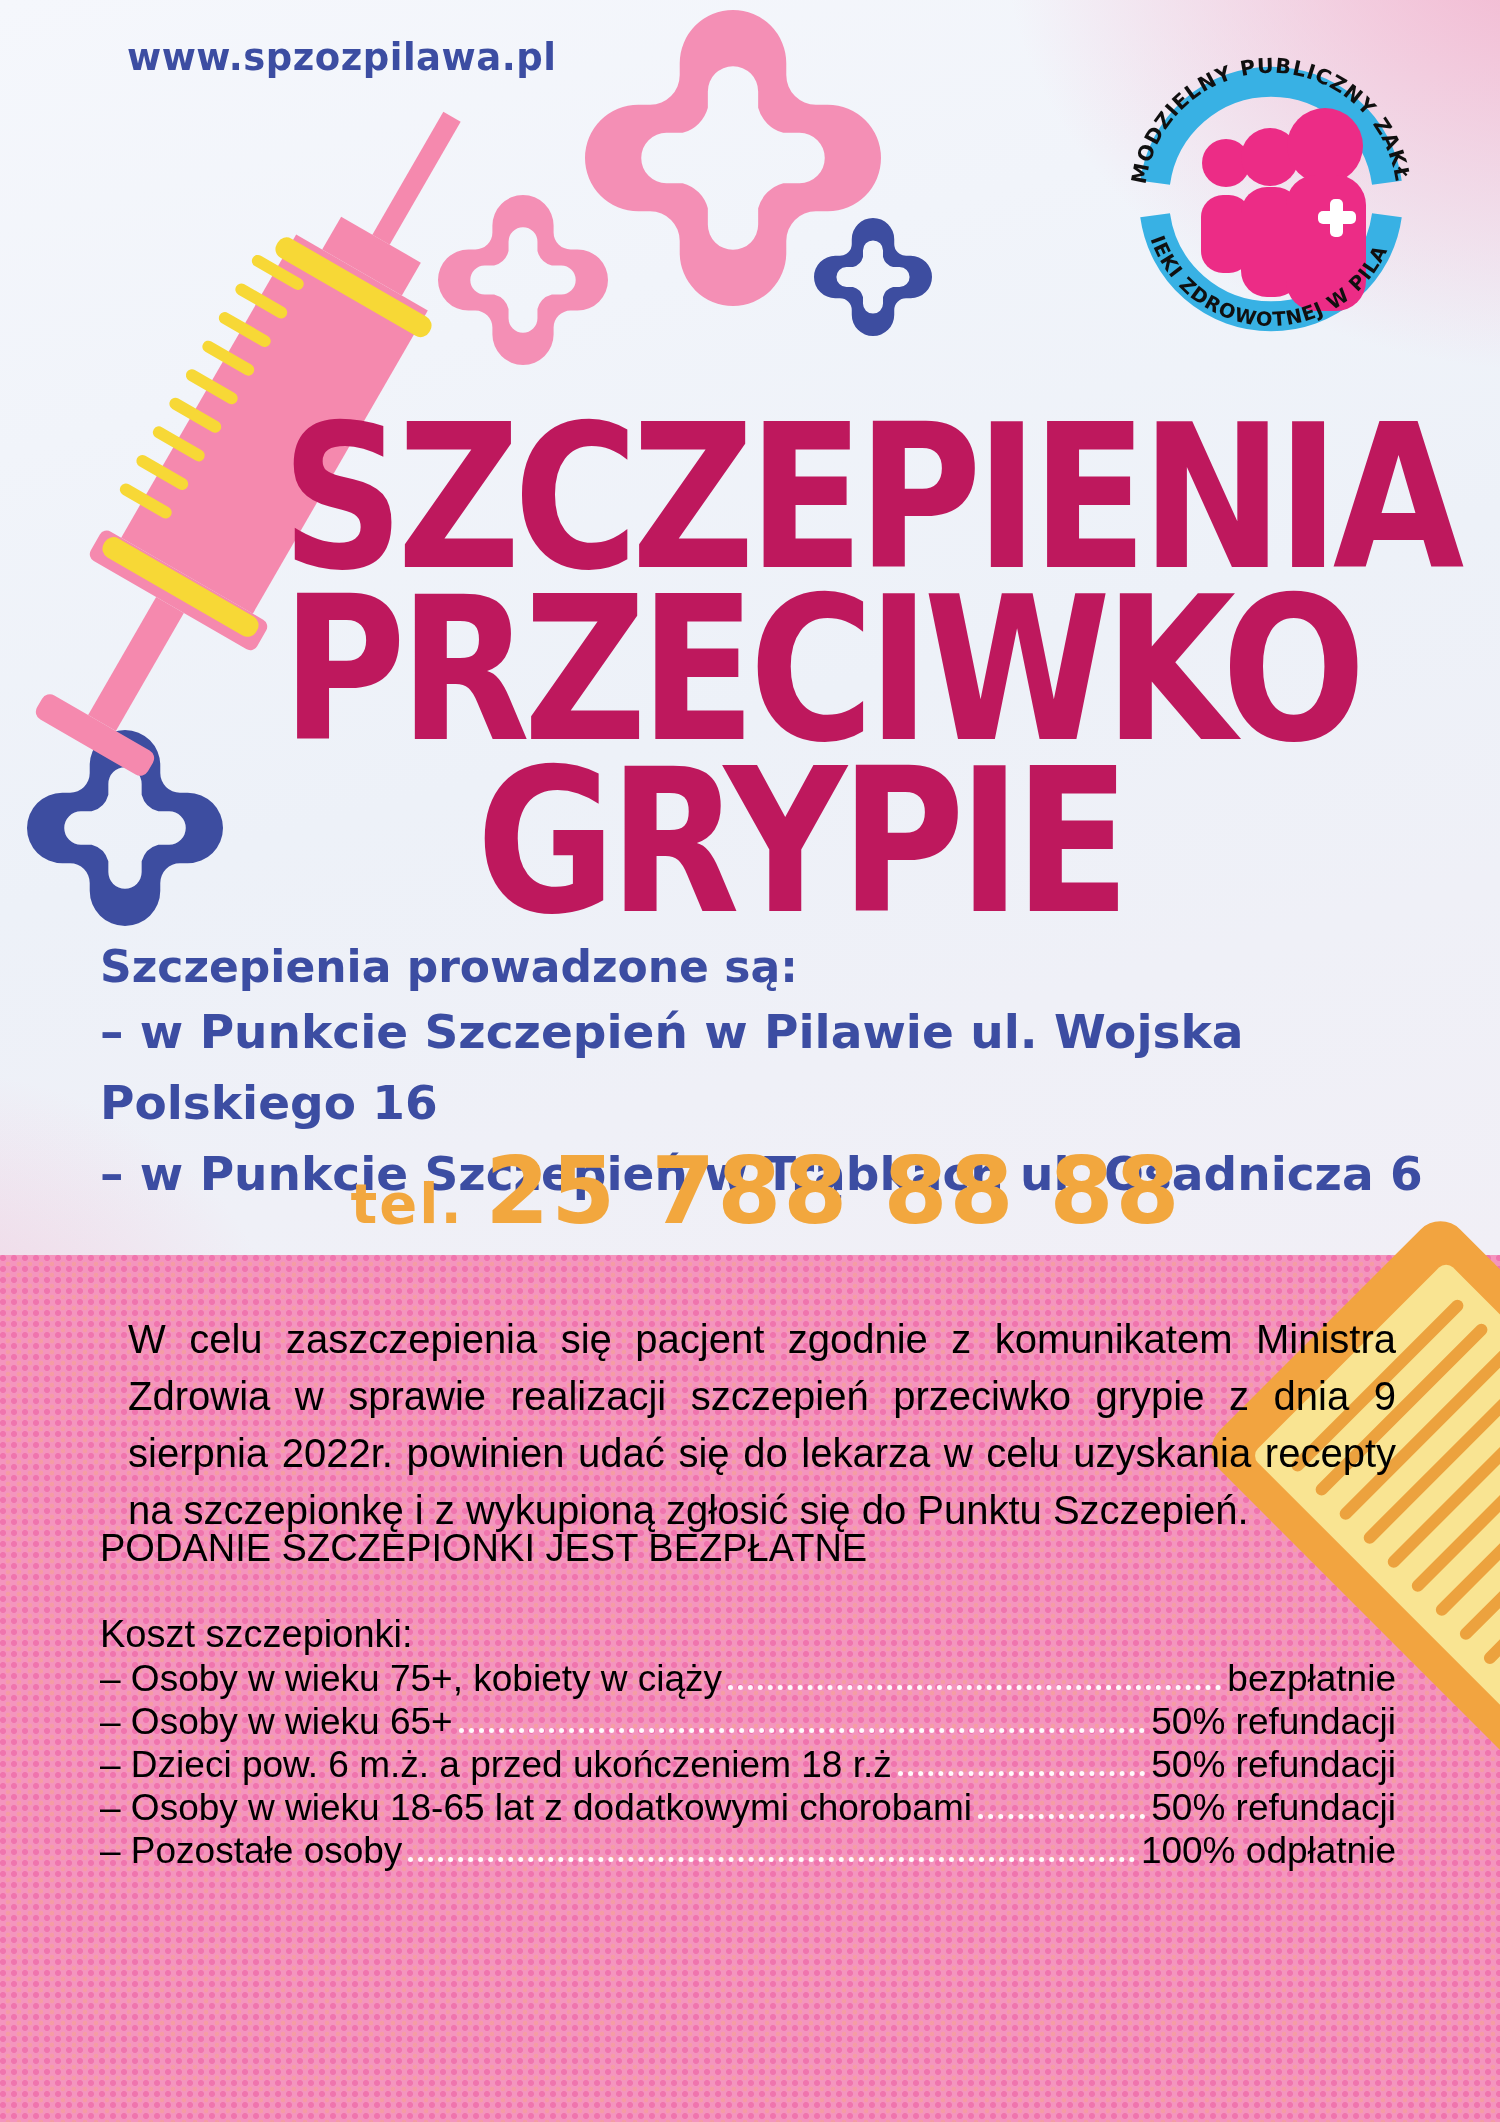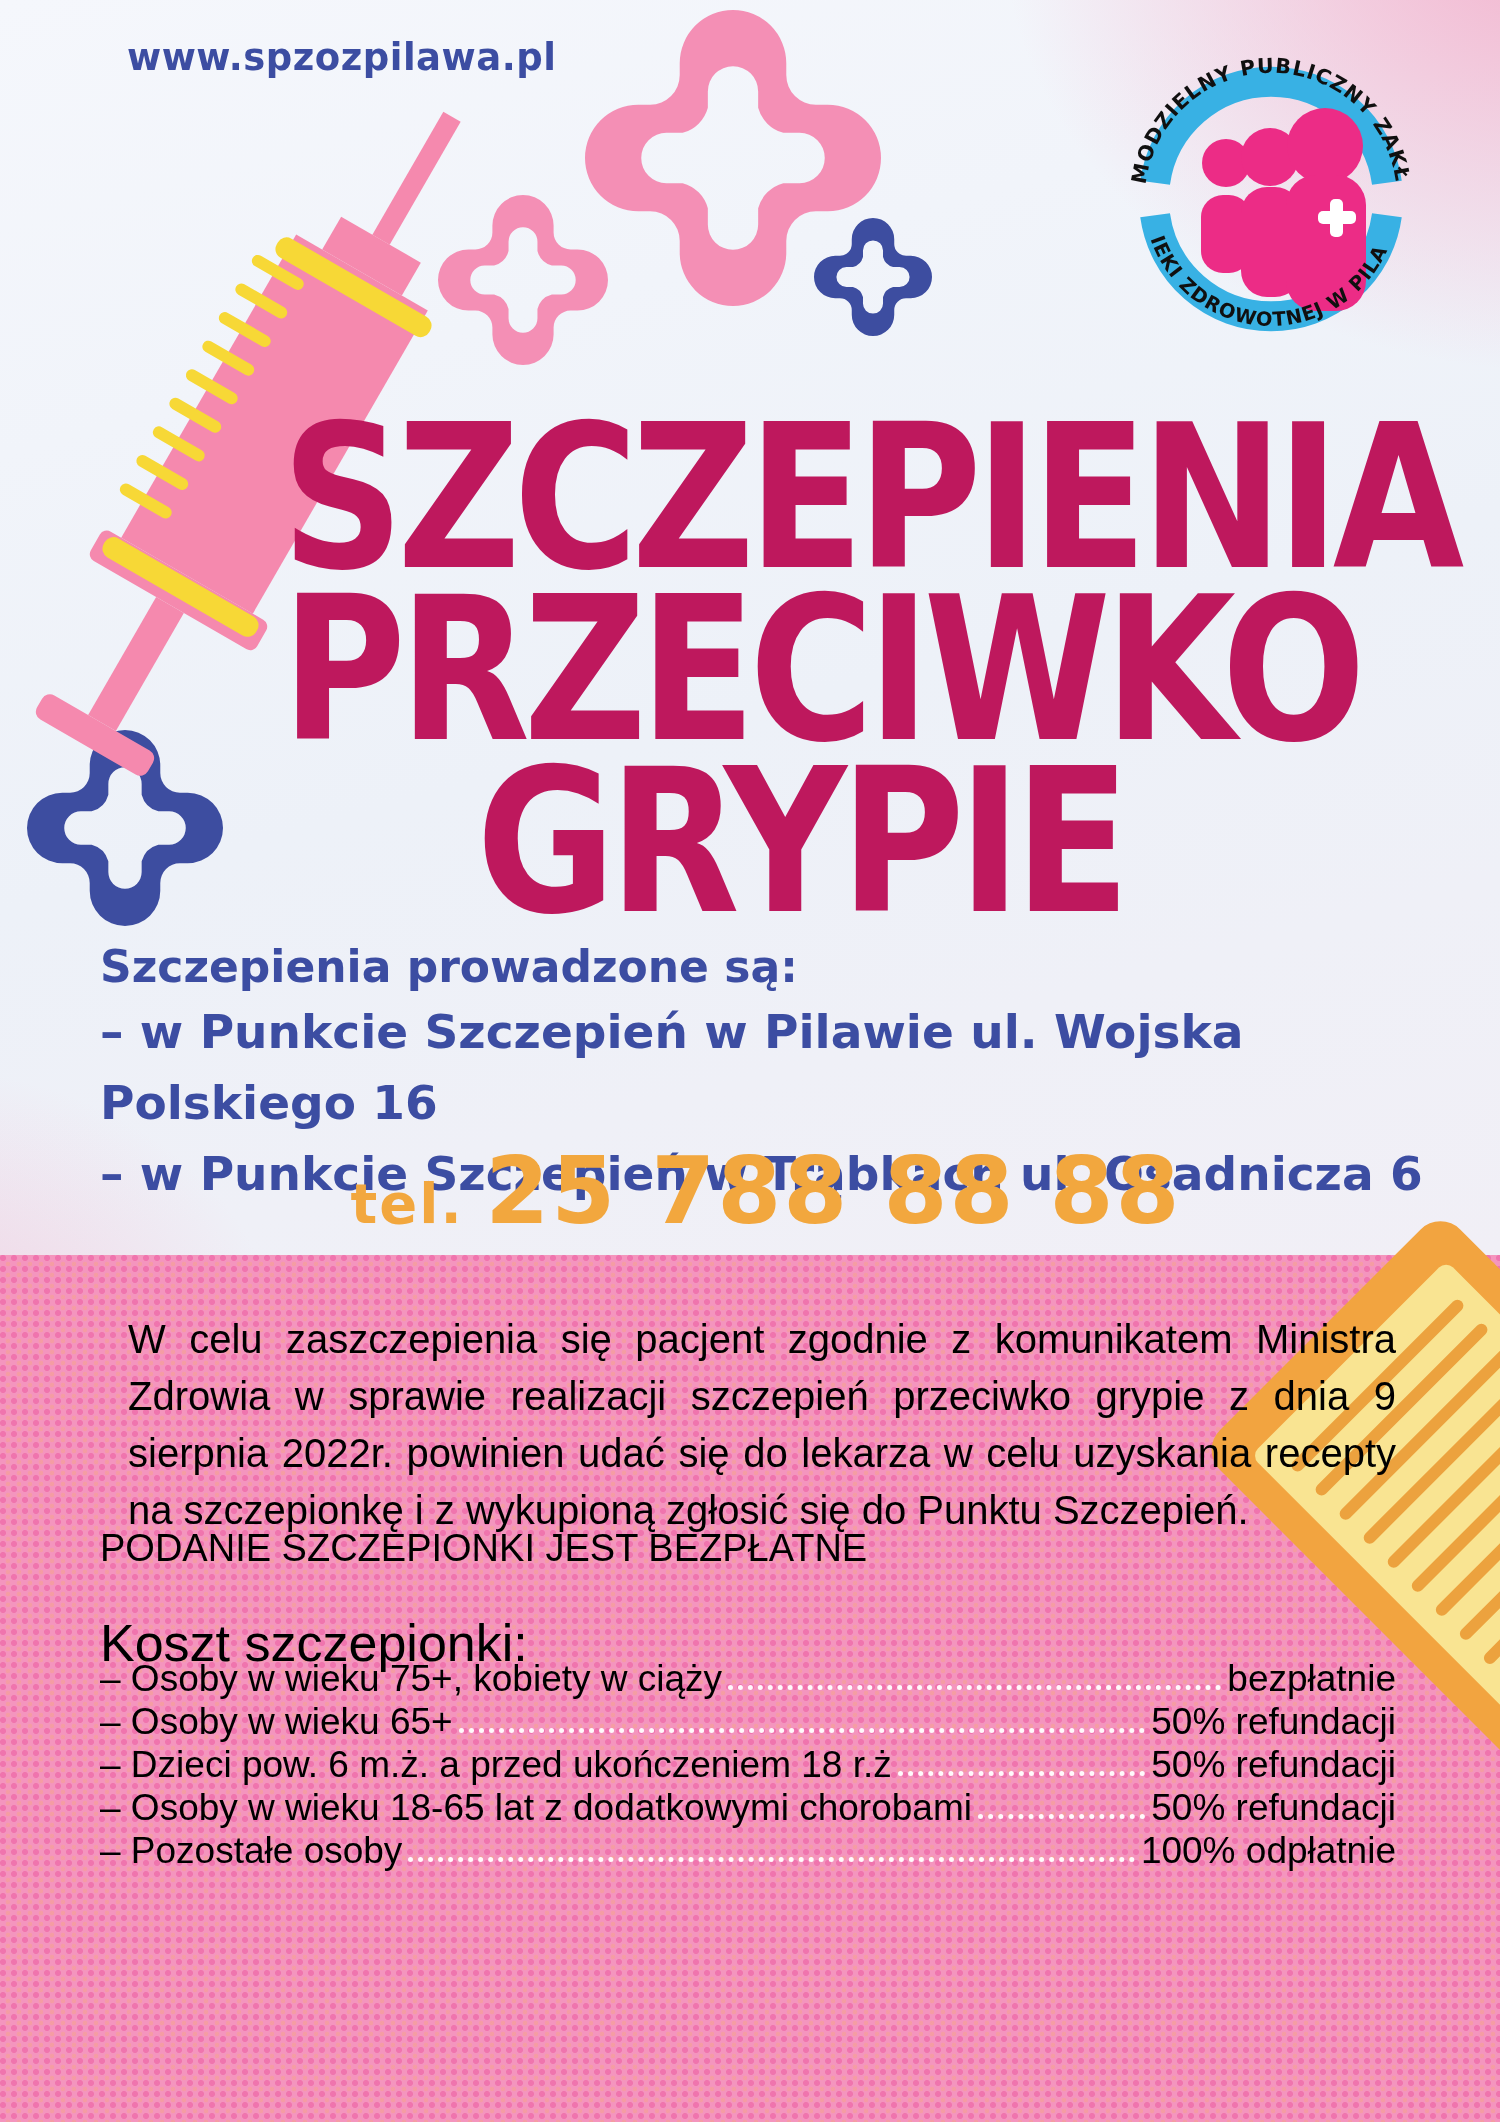--- a/index.html
+++ b/index.html
@@ -54,21 +54,21 @@
          font-family:"DejaVu Sans", sans-serif; font-weight:bold; letter-spacing:2px; }
   .tel-prefix { font-size:56px; }
   .tel-number { font-size:92px; }
 
   
   .para {
     left:100px; top:1311px; width:1268px;
     font-size:40px; line-height:57px; text-align:justify;margin-left:28px;
   }
   .free-note    { left:100px; top:1527px; font-size:38px; }
-  .cost-heading { left:100px; top:1613px; font-size:52px; }
+  .cost-heading { left:100px; top:1613px; font-size:38px; }
   .cost-rows { left:100px; top:1657px; width:1296px; }
   .cost-row { display:flex; align-items:flex-end; height:43px; font-size:37px; white-space:nowrap; }
   .leader { flex:1; border-bottom:5px dotted rgba(255,255,255,.95); margin:0 6px 10px 6px; min-width:30px; }
   .purchase { left:0; top:1903px; width:1500px; text-align:center;
               font-weight:bold; font-size:40px; line-height:48px; }
   .closing { left:0; top:2024px; width:1500px; text-align:center;
              font-family:"DejaVu Sans", sans-serif; font-weight:bold;
              font-size:63px; letter-spacing:4px; }
 </style>
 </head>

